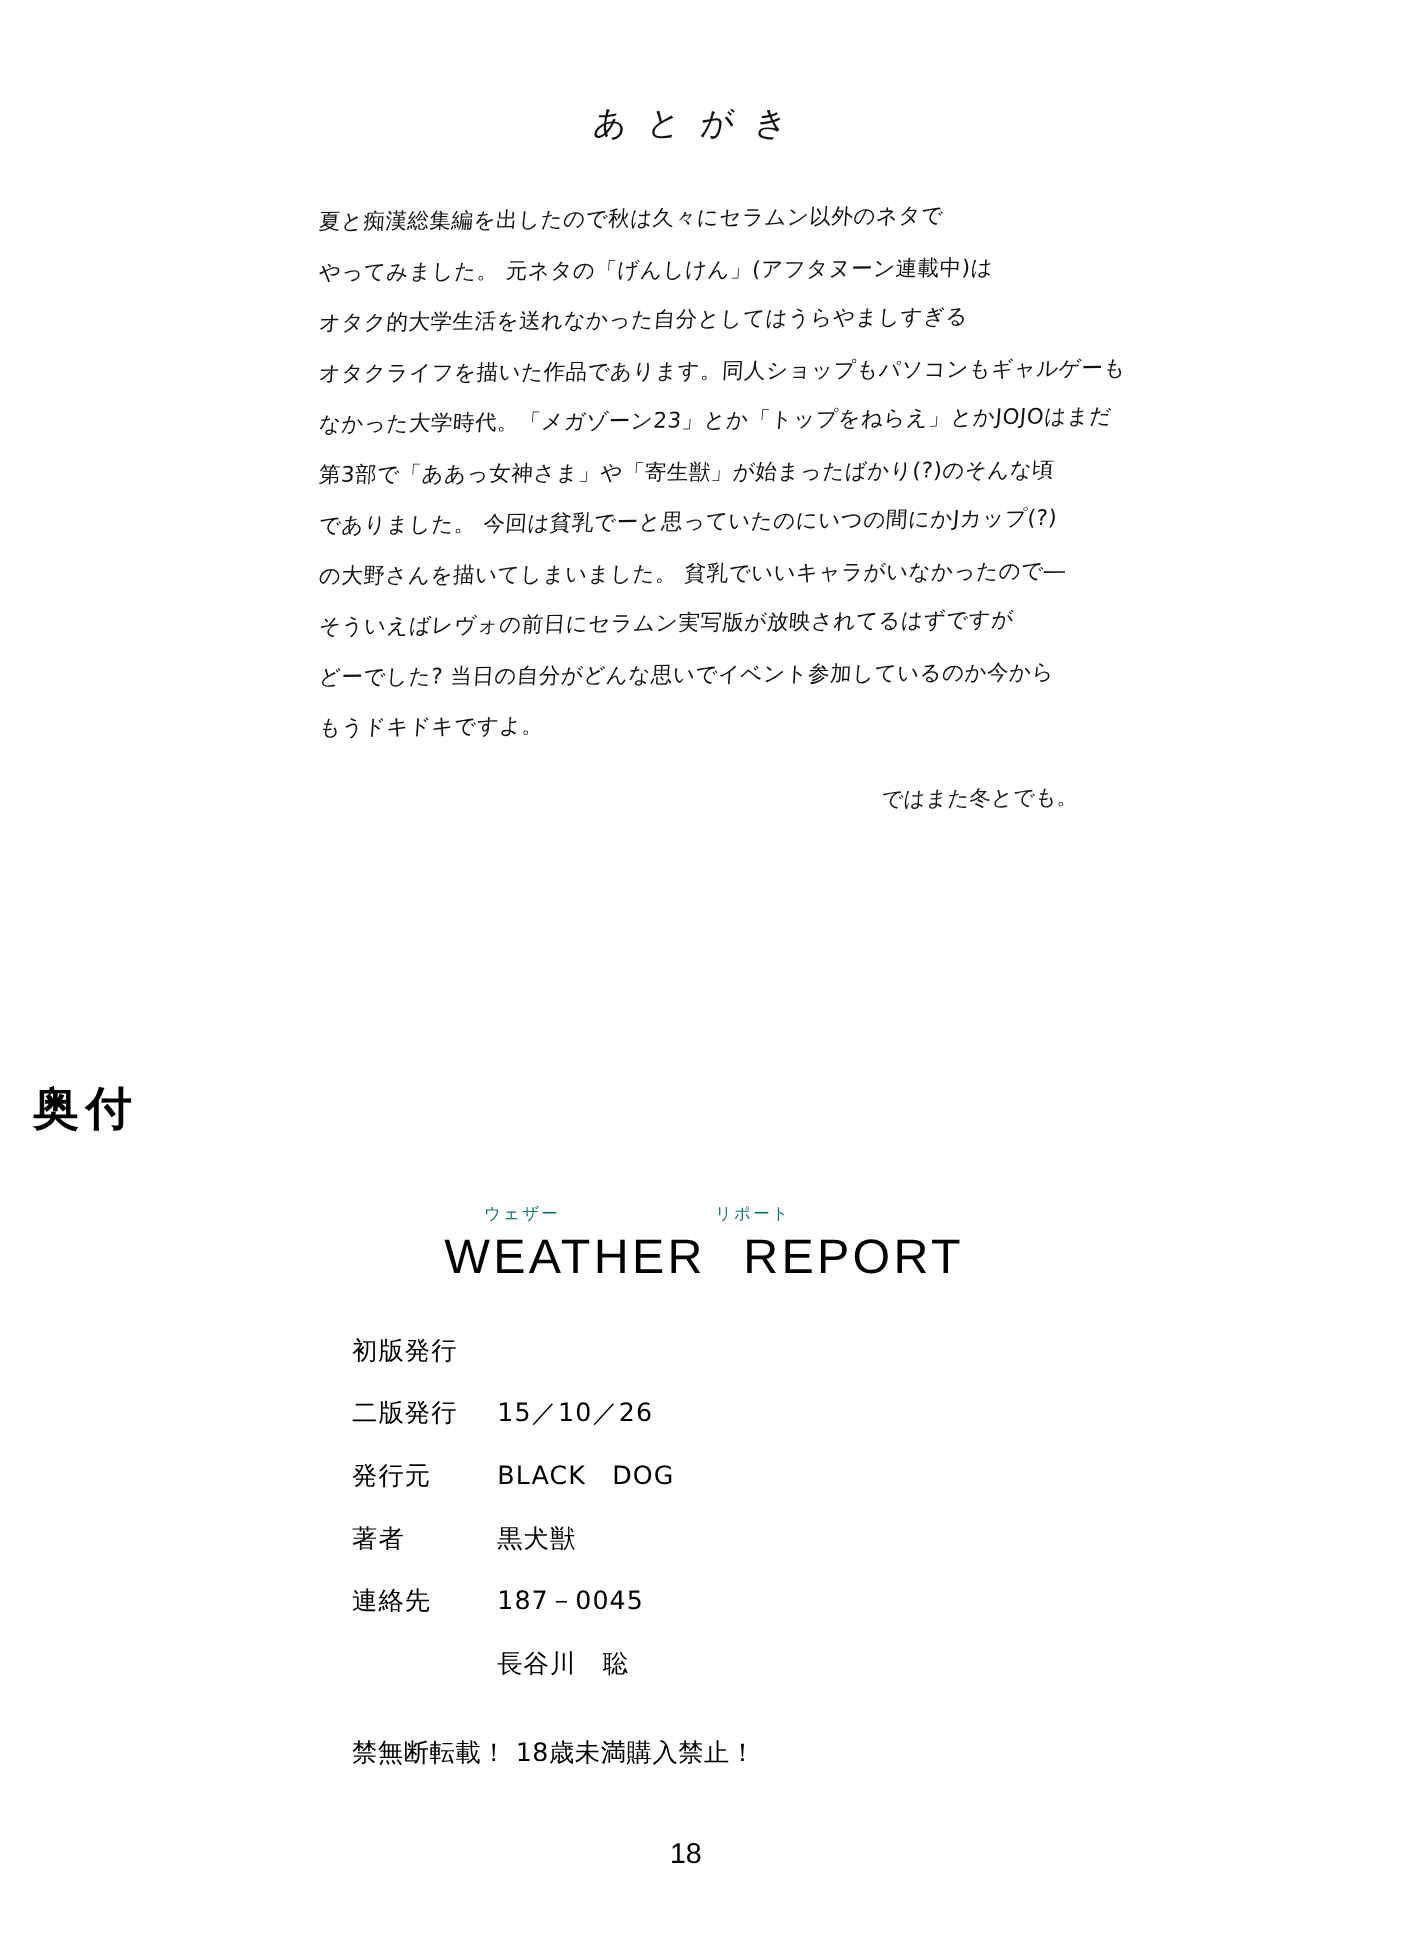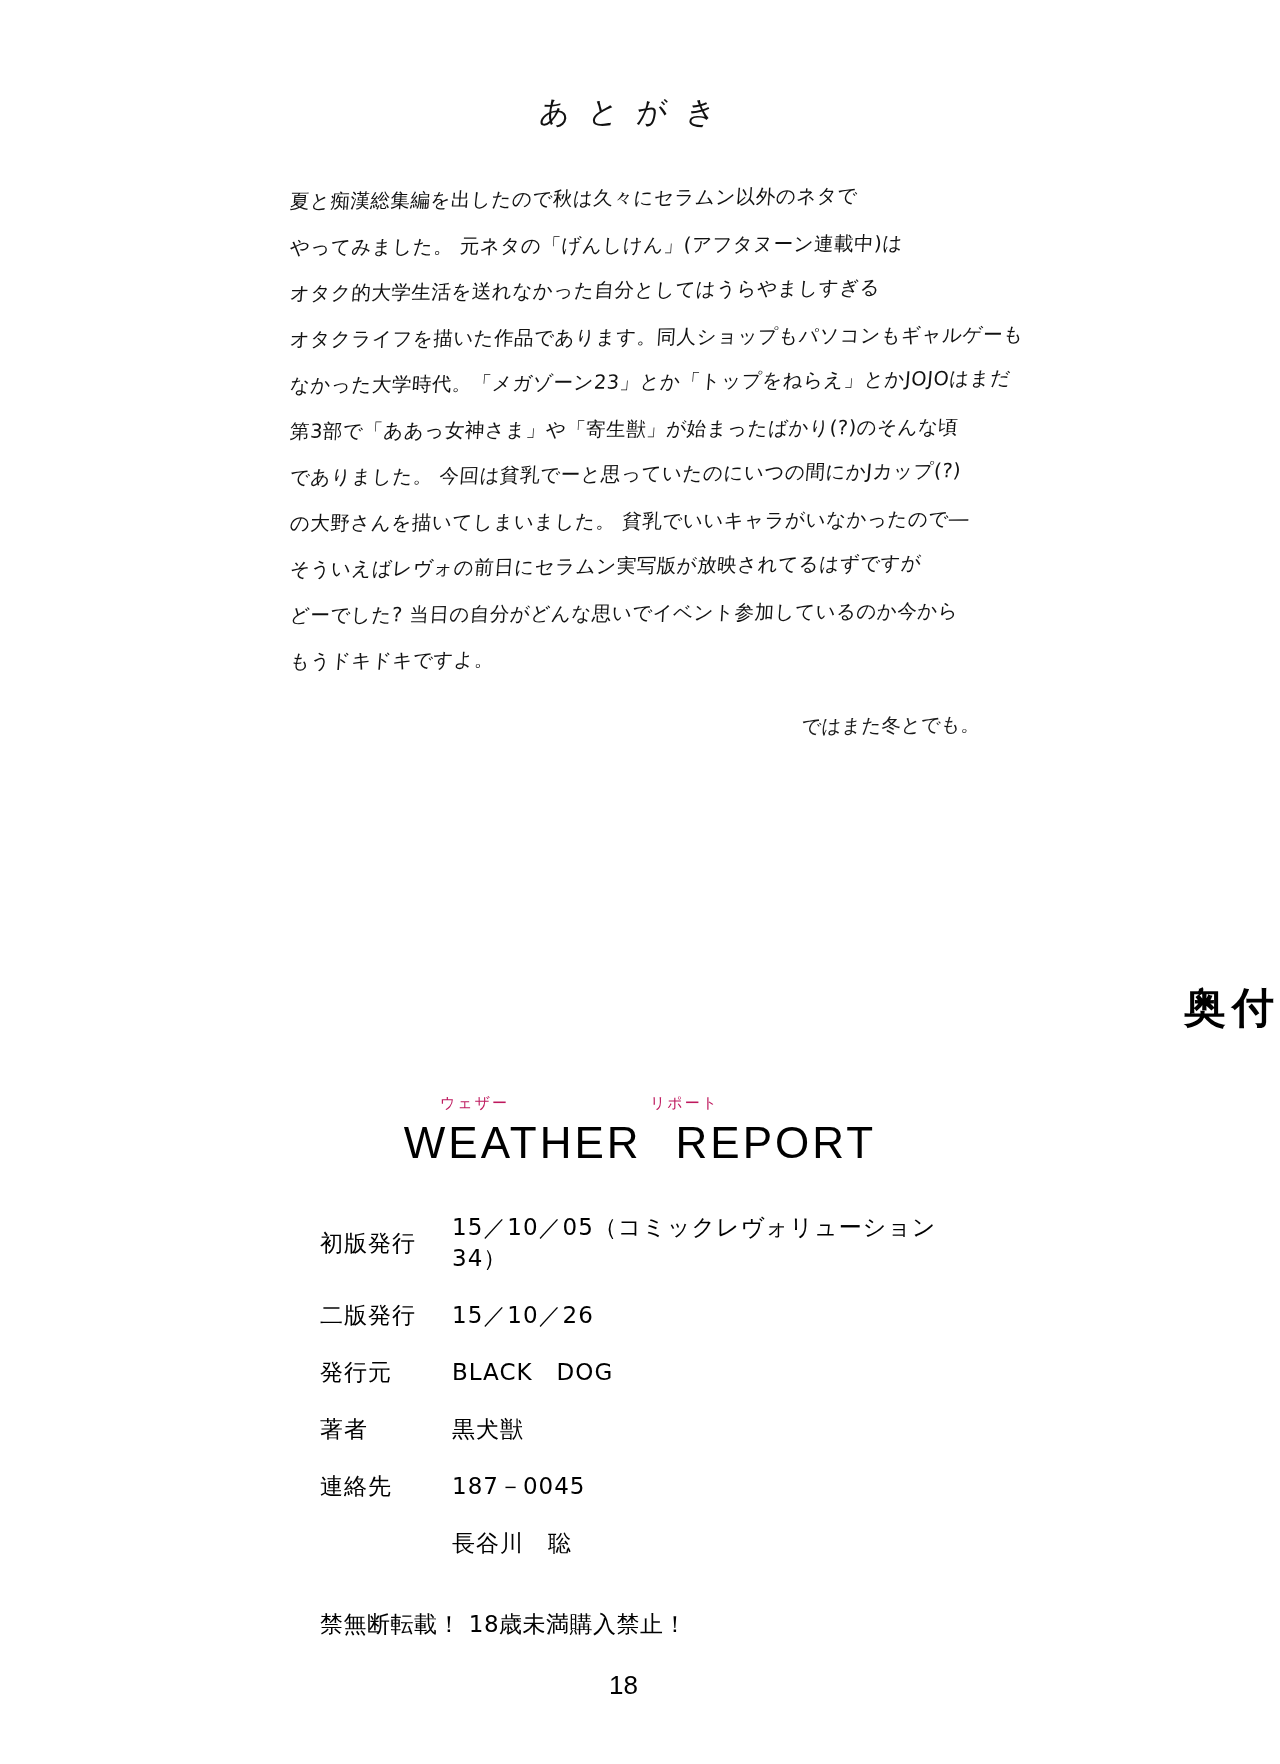--- a/index.html
+++ b/index.html
@@ -60,40 +60,40 @@
   }
 
   
   .colophon {
     position: absolute;
     left: 0;
     top: 980px;
     width: 1280px;
   }
   .colophon-heading {
-    text-align: right;
+    text-align: left;
     font-family: "DejaVu Sans", sans-serif;
     font-size: 42px;
     font-weight: 700;
     letter-spacing: 6px;
     color: #000;
     padding-left: 30px;
   }
   .title-wrap {
     margin-top: 58px;
     text-align: center;
     position: relative;
     height: 72px;
   }
   .ruby-row {
     position: relative;
     height: 20px;
     font-size: 15px;
     font-family: Liberation Mono, monospace;
-    color: #be185d;
+    color: #0f766e;
   }
   .ruby-a {
     position: absolute;
     left: 50%;
     margin-left: -200px;
     letter-spacing: 2px;
   }
   .ruby-b {
     position: absolute;
     left: 50%;
@@ -189,21 +189,20 @@
       <span class="ruby-b">リポート</span>
     </div>
     <div class="main-title">
       <span>WEATHER</span><span class="gap"></span><span>REPORT</span>
     </div>
   </div>
 
   <div class="info-list">
     <div class="info-row">
       <div class="info-label">初版発行</div>
-      <div class="info-value">15／10／05（コミックレヴォリューション34）</div>
     </div>
     <div class="info-row">
       <div class="info-label">二版発行</div>
       <div class="info-value">15／10／26</div>
     </div>
     <div class="info-row">
       <div class="info-label">発行元</div>
       <div class="info-value">BLACK　DOG</div>
     </div>
     <div class="info-row">

